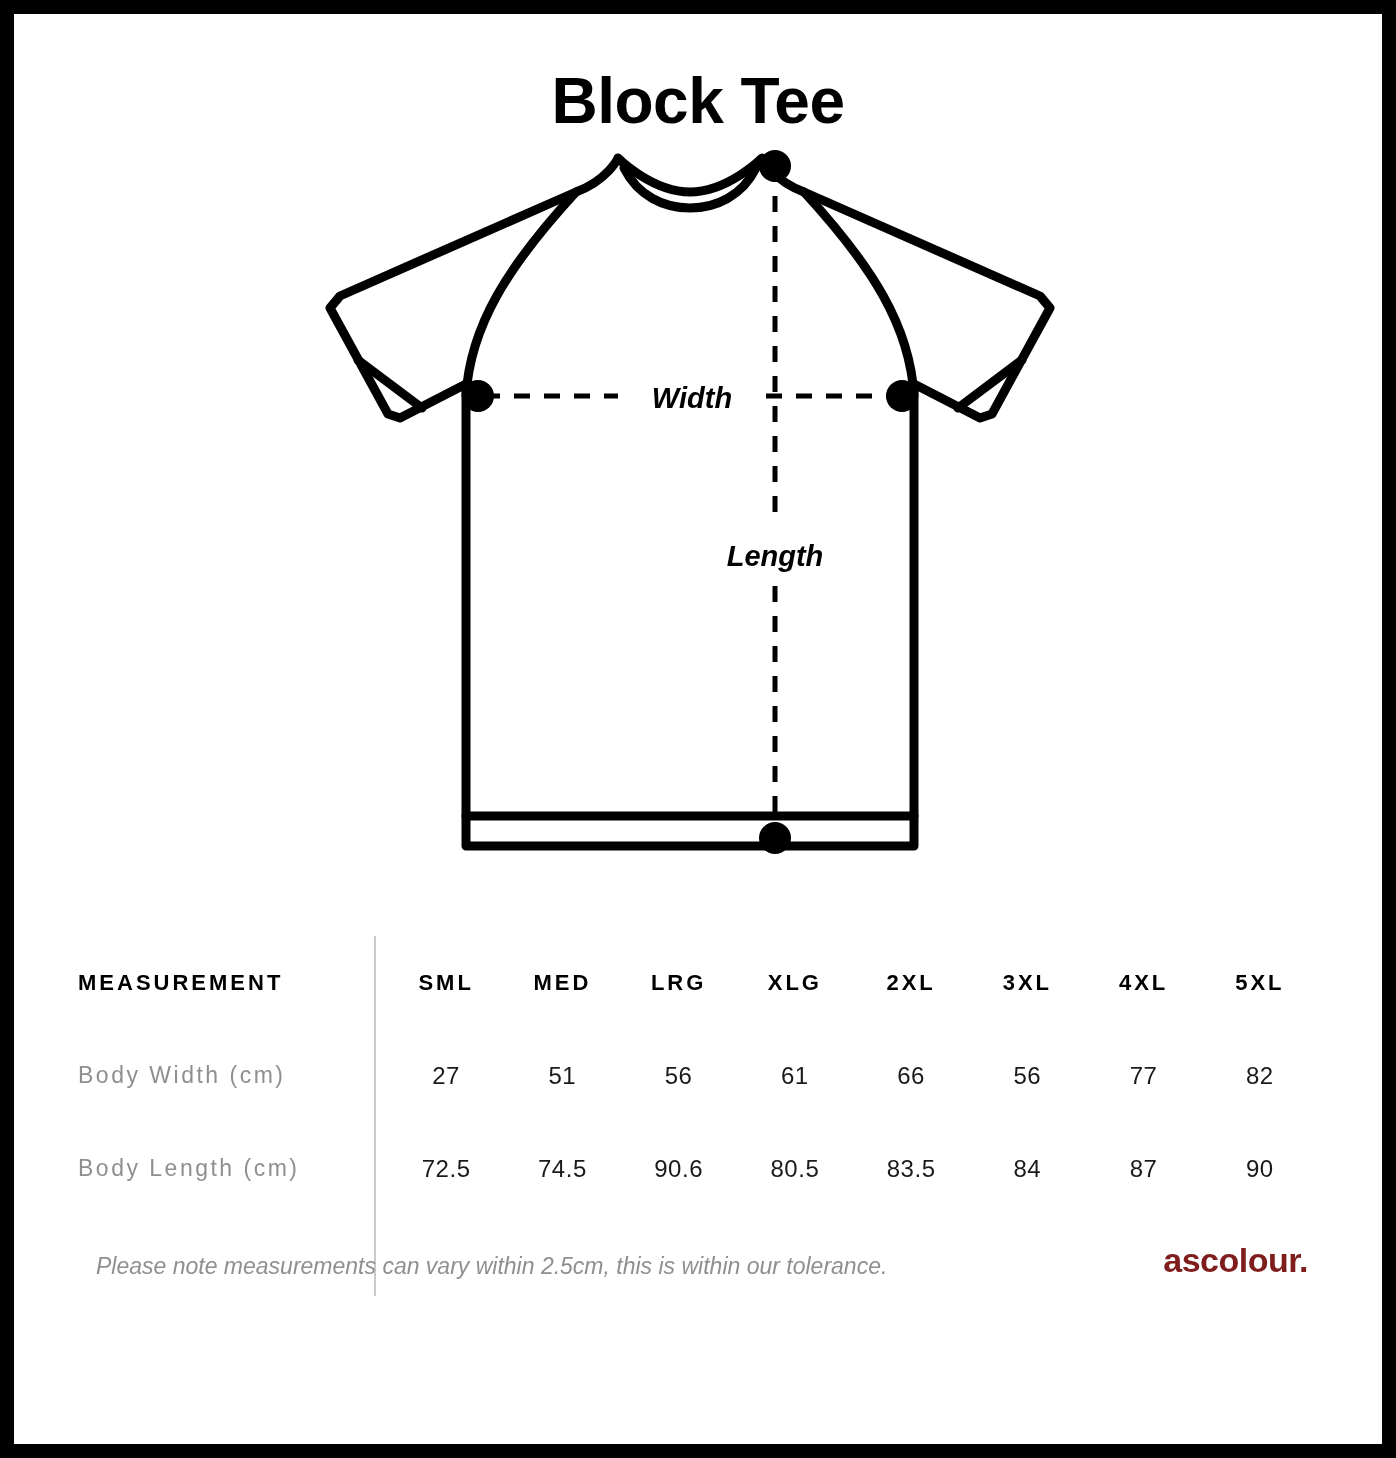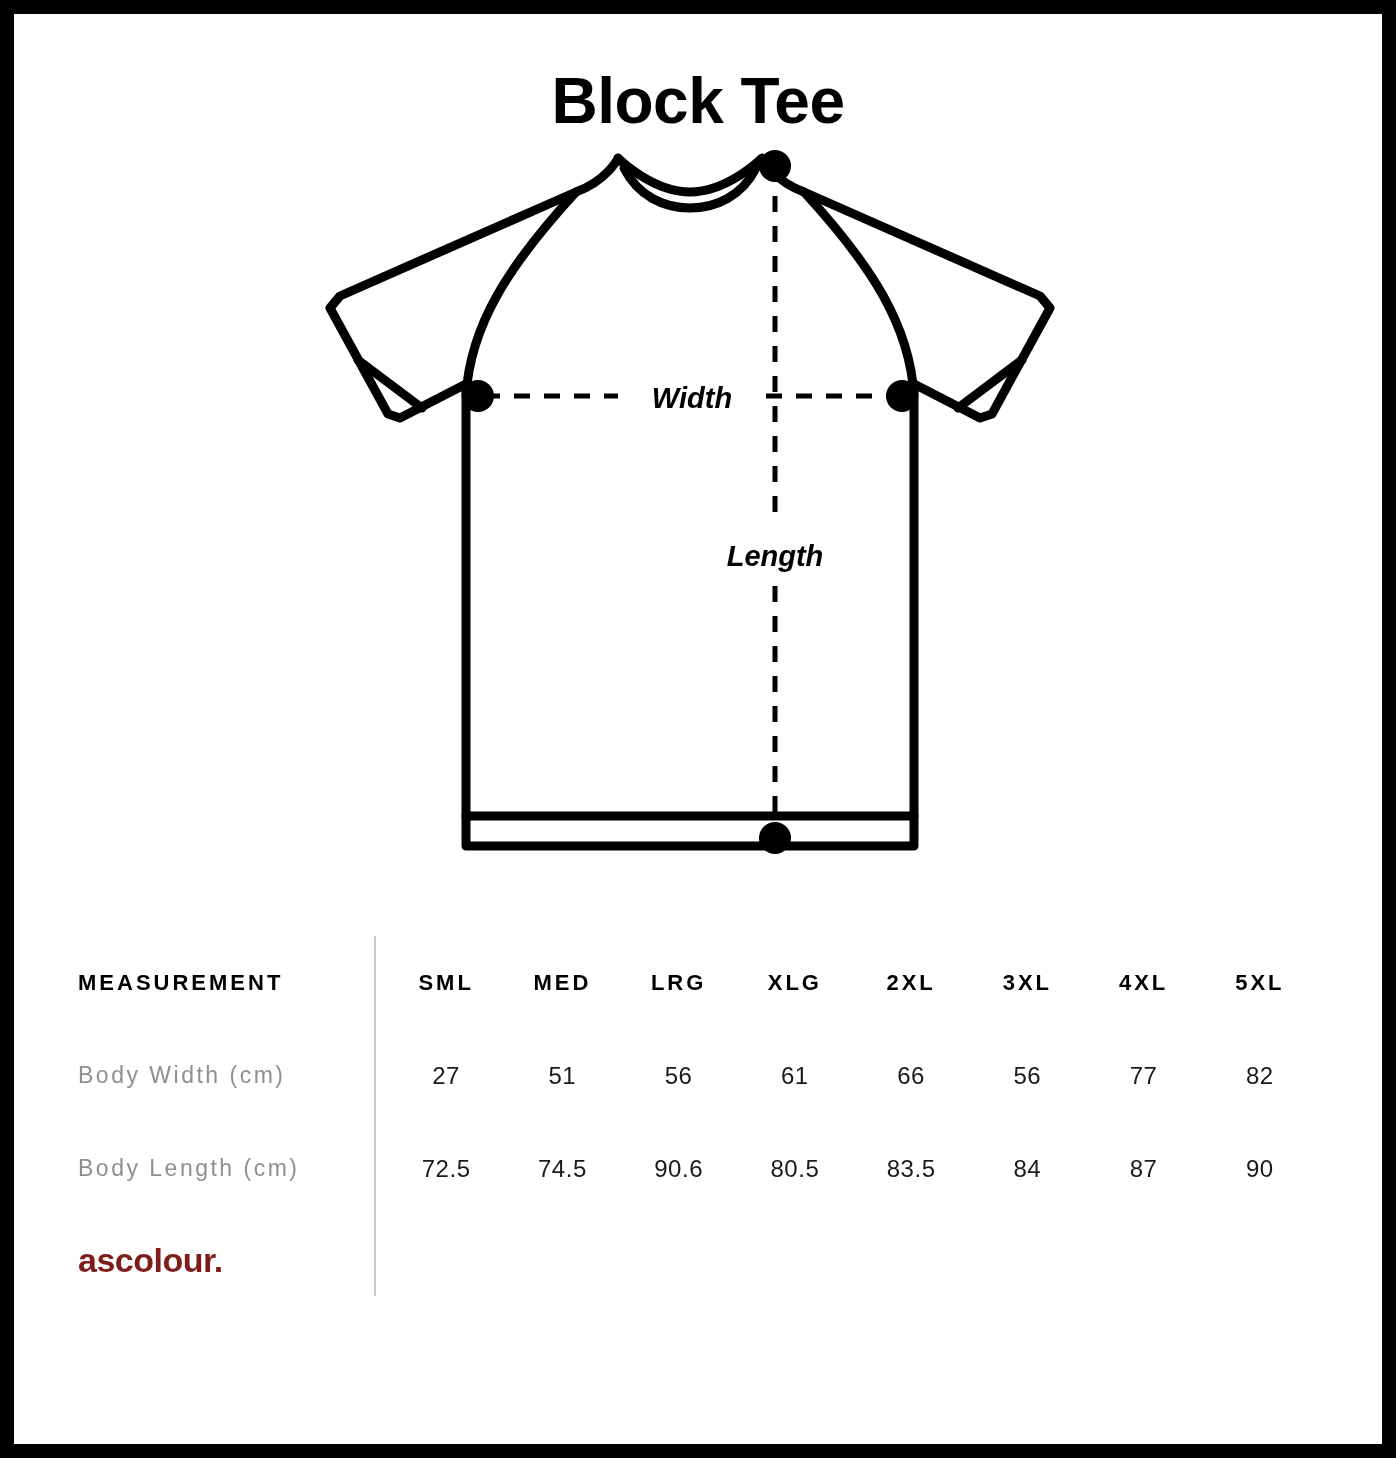--- a/index.html
+++ b/index.html
@@ -218,16 +218,17 @@
           <td class="value">83.5</td>
           <td class="value">84</td>
           <td class="value">87</td>
           <td class="value">90</td>
         </tr>
       </tbody>
     </table>
   </div>
 
   <div class="footer">
+    <div class="note">Please note measurements can vary within 2.5cm, this is within our tolerance.</div>
     <div class="brand">ascolour.</div>
   </div>
 
 </div>
 
 </body></html>

